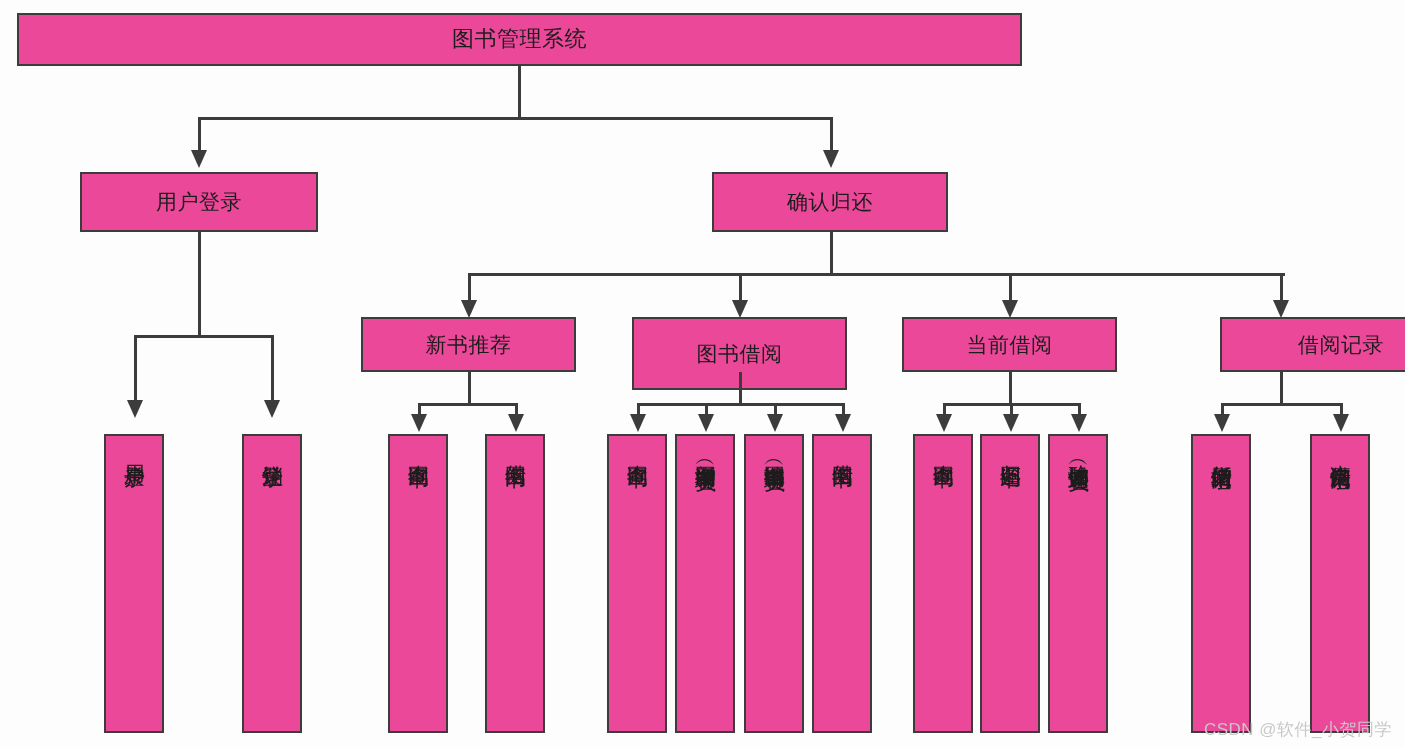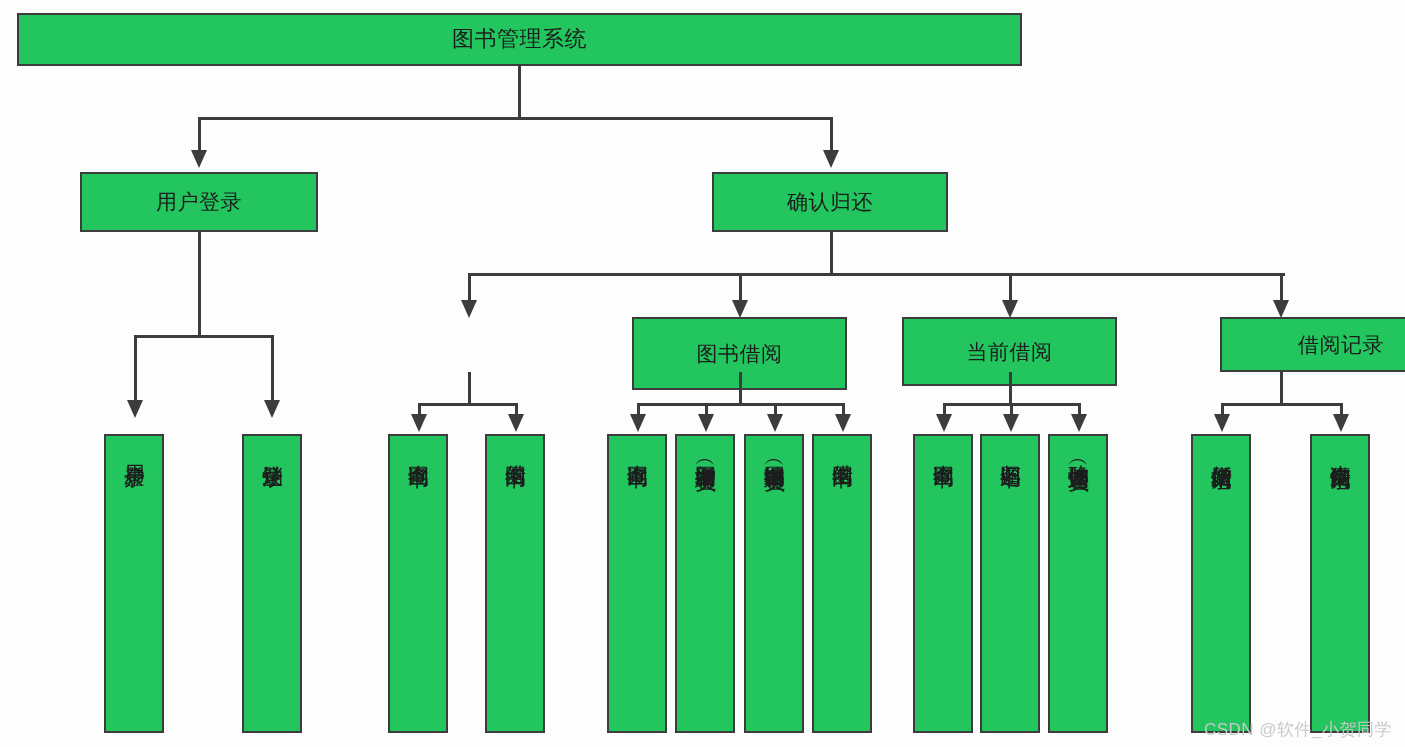--- a/index.html
+++ b/index.html
@@ -11,21 +11,21 @@
     position: relative;
     width: 1405px;
     height: 747px;
     background: #fdfdfd;
     font-family: "Liberation Sans", "DejaVu Sans", sans-serif;
     overflow: hidden;
   }
   .node {
     position: absolute;
     box-sizing: border-box;
-    background: #22c55e;
+    background: #ec4899;
     border: 2.5px solid #3c3c3c;
     display: flex;
     align-items: center;
     justify-content: center;
     color: #1c1c1c;
   }
   .node.horiz {
     font-size: 21px;
     letter-spacing: 0.5px;
     line-height: 1.2;
@@ -98,22 +98,23 @@
   <div class="ln h" style="left:468px; top:273px; width:817px;"></div>
   <div class="ln v" style="left:468px; top:273px; height:29px;"></div>
   <div class="arrow" style="left:461px; top:300px;"></div>
   <div class="ln v" style="left:739px; top:273px; height:29px;"></div>
   <div class="arrow" style="left:732px; top:300px;"></div>
   <div class="ln v" style="left:1009px; top:273px; height:29px;"></div>
   <div class="arrow" style="left:1002px; top:300px;"></div>
   <div class="ln v" style="left:1280px; top:273px; height:29px;"></div>
   <div class="arrow" style="left:1273px; top:300px;"></div>
 
+  <div class="node horiz" style="left:361px; top:317px; width:215px; height:55px;">新书推荐</div>
   <div class="node horiz" style="left:632px; top:317px; width:215px; height:73px;">图书借阅</div>
-  <div class="node horiz" style="left:902px; top:317px; width:215px; height:69px;">当前借阅</div>
+  <div class="node horiz" style="left:902px; top:317px; width:215px; height:55px;">当前借阅</div>
   <div class="node horiz" style="left:1220px; top:317px; width:242px; height:55px;">借阅记录</div>
 
   <div class="ln v" style="left:468px; top:372px; height:31px;"></div>
   <div class="ln h" style="left:418px; top:403px; width:100px;"></div>
   <div class="ln v" style="left:418px; top:403px; height:24px;"></div>
   <div class="arrow" style="left:411px; top:414px;"></div>
   <div class="ln v" style="left:515px; top:403px; height:24px;"></div>
   <div class="arrow" style="left:508px; top:414px;"></div>
 
   <div class="ln v" style="left:739px; top:372px; height:31px;"></div>

